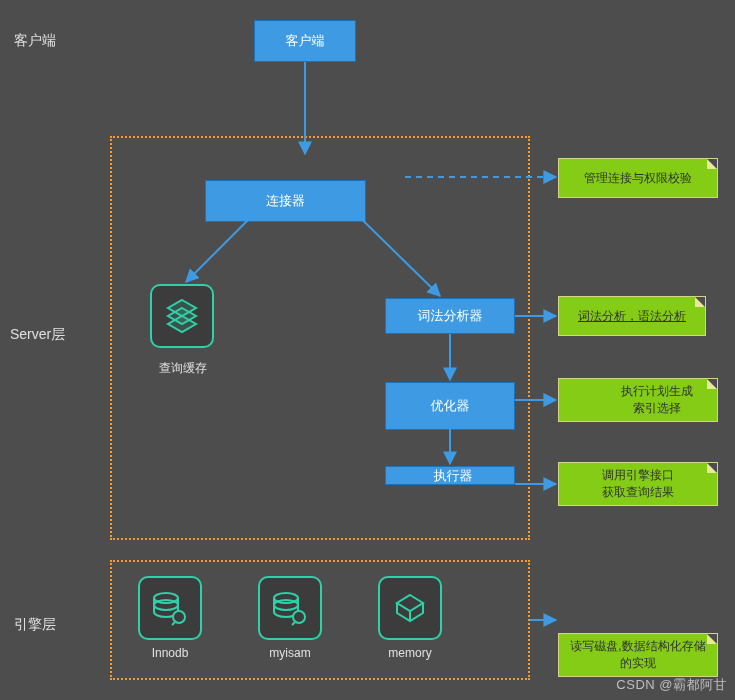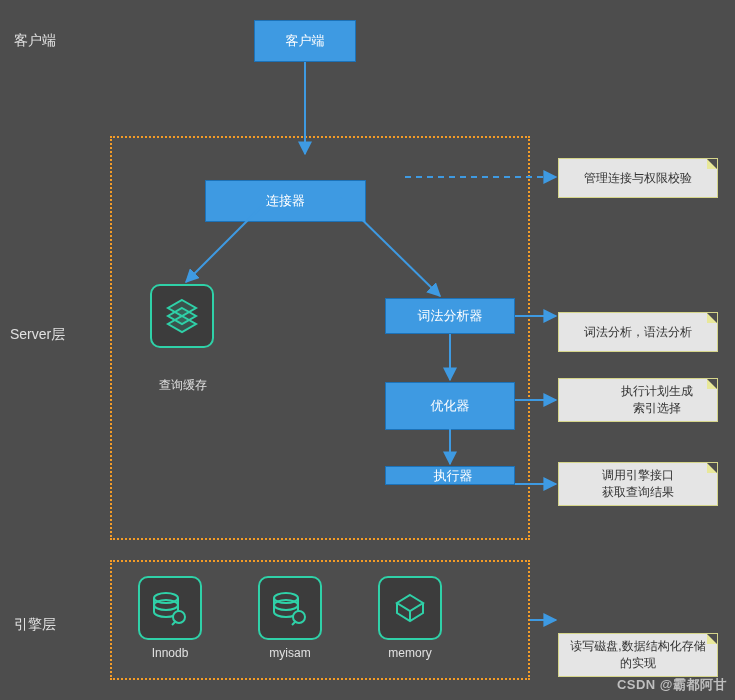--- a/index.html
+++ b/index.html
@@ -24,21 +24,21 @@
   .blue-box {
     position: absolute;
     background: #3e9ae2;
     border: 1px solid #1c72b8;
     color: #fff;
     display: flex; align-items: center; justify-content: center;
     font-size: 13px;
   }
   .note {
     position: absolute;
-    background: #e5e5e5;
+    background: #84cc16;
     border: 1px solid #d5d58a;
     color: #333;
     font-size: 12px;
     display: flex; align-items: center; justify-content: center;
     text-align: center;
     padding: 4px 6px;
     line-height: 1.4;
   }
   .note::after {
     content: "";
@@ -67,21 +67,20 @@
     left: 0; top: 0;
     width: 735px; height: 700px;
     pointer-events: none;
   }
   .watermark {
     position: absolute;
     right: 8px; bottom: 6px;
     color: #bfbfbf;
     font-size: 13px;
     letter-spacing: 0.5px;
-    font-weight: bold;
   }
 </style>
 </head>
 <body>
 
 <div class="section-label" style="left:14px; top:32px;">客户端</div>
 <div class="section-label" style="left:10px; top:326px;">Server层</div>
 <div class="section-label" style="left:14px; top:616px;">引擎层</div>
 
 <div class="blue-box" style="left:254px; top:20px; width:102px; height:42px;">客户端</div>
@@ -92,30 +91,30 @@
 
 <div class="icon-box" style="left:150px; top:284px;">
   <svg width="44" height="44" viewBox="0 0 44 44">
     <g fill="none" stroke="#2fd1a8" stroke-width="2">
       <polygon points="22,6 36,14 22,22 8,14" fill="#2fd1a8" fill-opacity="0.15"></polygon>
       <polygon points="22,14 36,22 22,30 8,22" fill="#2fd1a8" fill-opacity="0.15"></polygon>
       <polygon points="22,22 36,30 22,38 8,30" fill="#2fd1a8" fill-opacity="0.15"></polygon>
     </g>
   </svg>
 </div>
-<div class="icon-label" style="left:155px; top:377px; width:56px;">查询缓存</div>
+<div class="icon-label" style="left:155px; top:360px; width:56px;">查询缓存</div>
 
 <div class="blue-box" style="left:385px; top:298px; width:130px; height:36px;">词法分析器</div>
 
 <div class="blue-box" style="left:385px; top:382px; width:130px; height:48px;">优化器</div>
 
 <div class="blue-box" style="left:385px; top:466px; width:130px; height:19px;padding-left:6px;">执行器</div>
 
 <div class="note" style="left:558px; top:158px; width:160px; height:40px;">管理连接与权限校验</div>
-<div class="note" style="left:558px; top:312px; width:160px; height:40px;">词法分析，语法分析</div>
+<div class="note" style="left:558px; top:296px; width:148px; height:40px;text-decoration:underline;">词法分析，语法分析</div>
 <div class="note" style="left:558px; top:378px; width:160px; height:44px; white-space:pre-line;padding-left:44px;">执行计划生成
 索引选择</div>
 <div class="note" style="left:558px; top:462px; width:160px; height:44px; white-space:pre-line;">调用引擎接口
 获取查询结果</div>
 <div class="note" style="left:558px; top:633px; width:160px; height:44px;">读写磁盘,数据结构化存储的实现</div>
 
 <div class="dashed-container" style="left:110px; top:560px; width:420px; height:120px;"></div>
 
 <div class="icon-box" style="left:138px; top:576px;">
   <svg width="42" height="42" viewBox="0 0 42 42">

